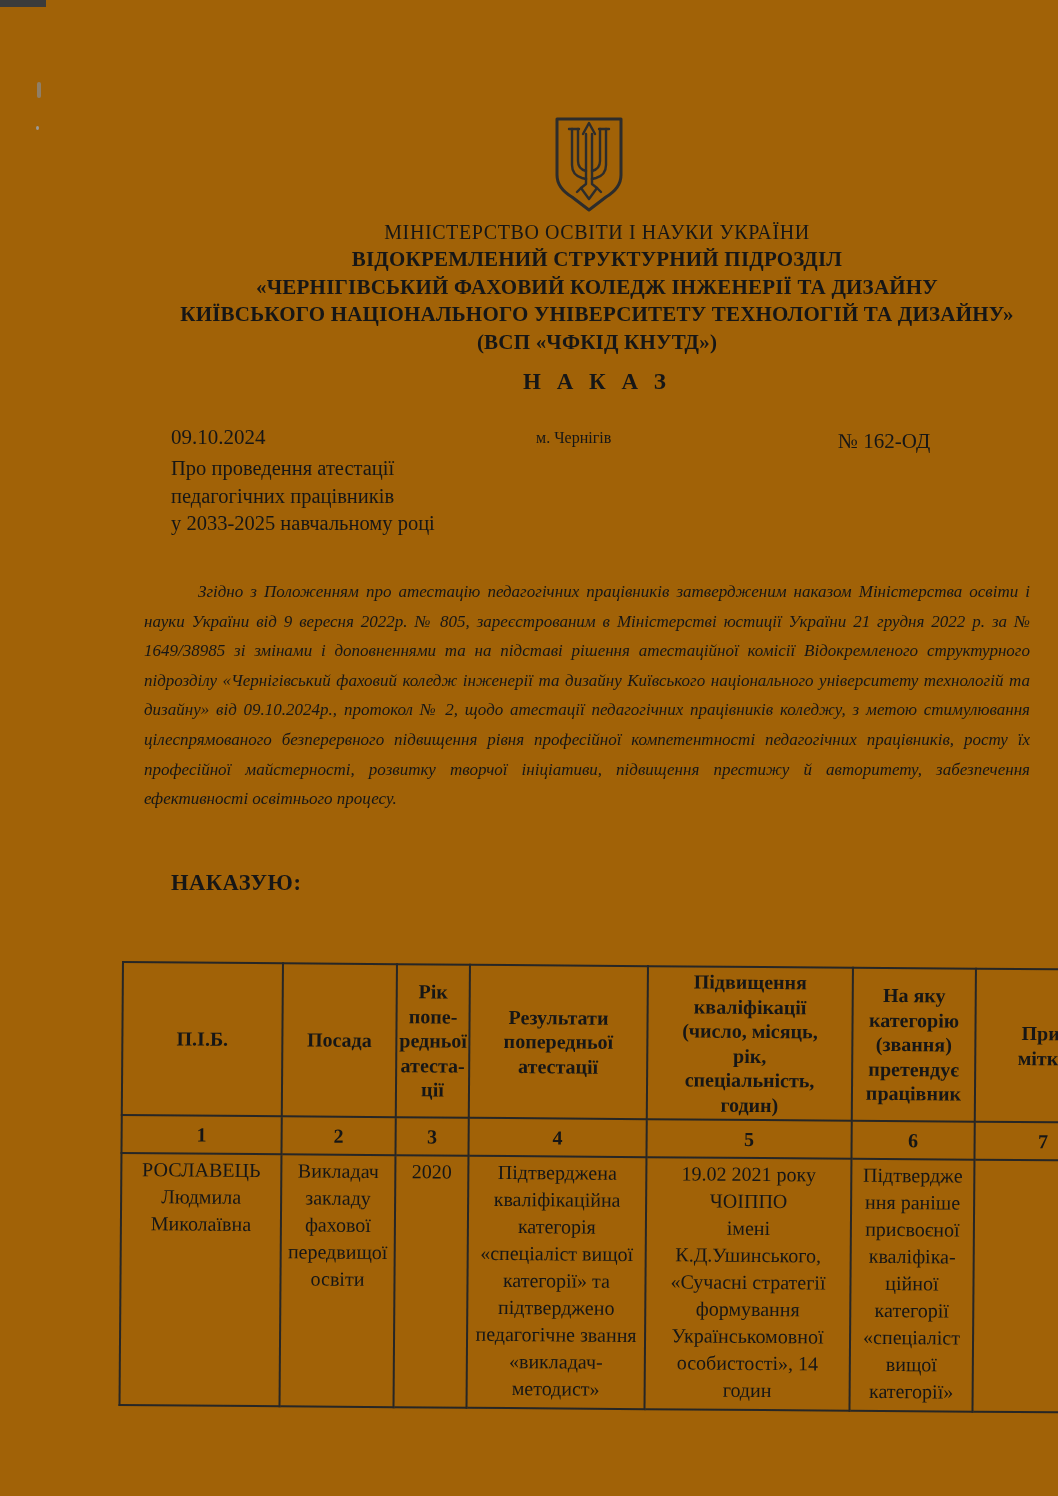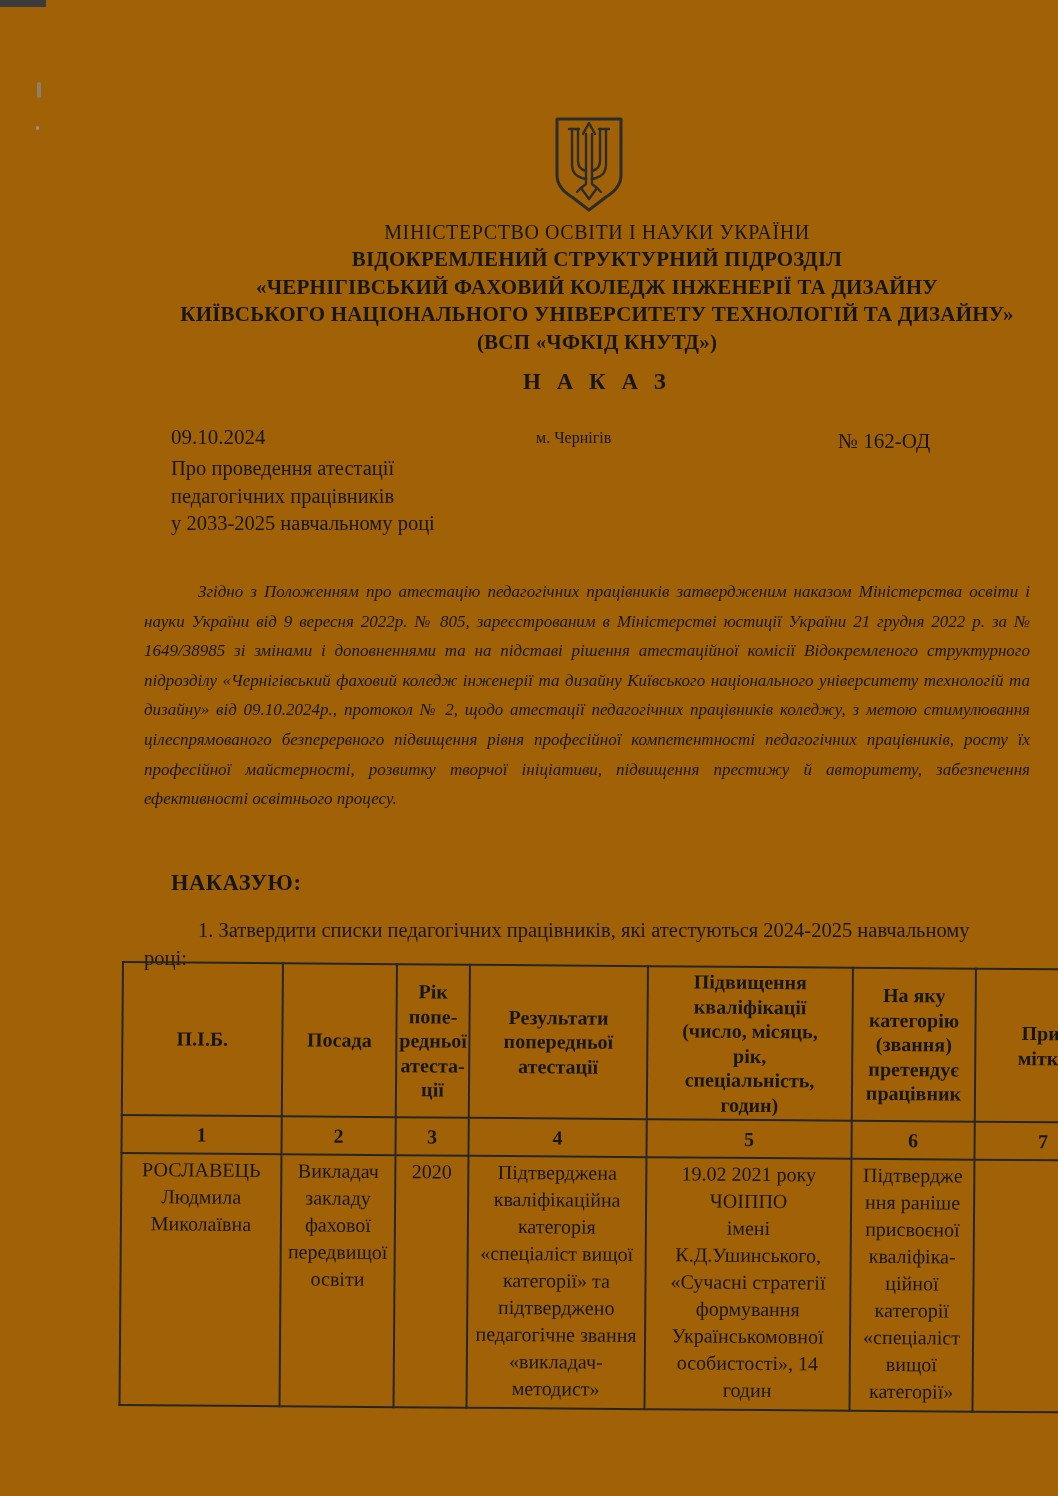--- a/index.html
+++ b/index.html
@@ -87,22 +87,20 @@
   <div class="abs order-number">№ 162-ОД</div>
 
   <div class="abs subject">Про проведення атестації
 педагогічних працівників
 у 2033-2025 навчальному році</div>
 
   <div class="abs preamble">Згідно з Положенням про атестацію педагогічних працівників затвердженим наказом Міністерства освіти і науки України від 9 вересня 2022р. № 805, зареєстрованим в Міністерстві юстиції України 21 грудня 2022 р. за № 1649/38985 зі змінами і доповненнями та на підставі рішення атестаційної комісії Відокремленого структурного підрозділу «Чернігівський фаховий коледж інженерії та дизайну  Київського національного університету технологій та дизайну» від 09.10.2024р., протокол № 2, щодо атестації педагогічних працівників коледжу, з метою стимулювання цілеспрямованого безперервного підвищення рівня професійної компетентності педагогічних працівників, росту їх професійної майстерності, розвитку творчої ініціативи, підвищення престижу й авторитету, забезпечення ефективності освітнього процесу.</div>
 
   <div class="abs resolve-heading">НАКАЗУЮ:</div>
 
-  <div class="abs item1">1. Затвердити списки педагогічних працівників, які атестуються  2024-2025 навчальному
-році:</div>
 
   <div class="abs table-wrap">
     <table class="att">
       <colgroup>
         <col style="width:160px">
           <col style="width:114px">
           <col style="width:73px">
         <col style="width:178px">
           <col style="width:205px">
           <col style="width:123px">

